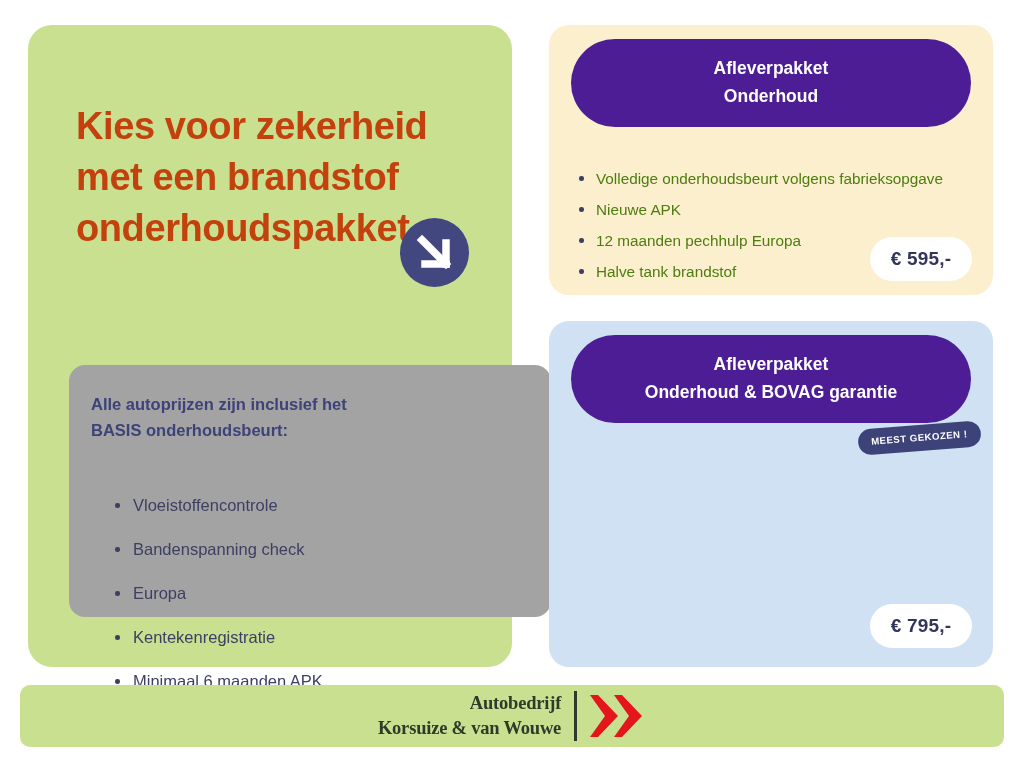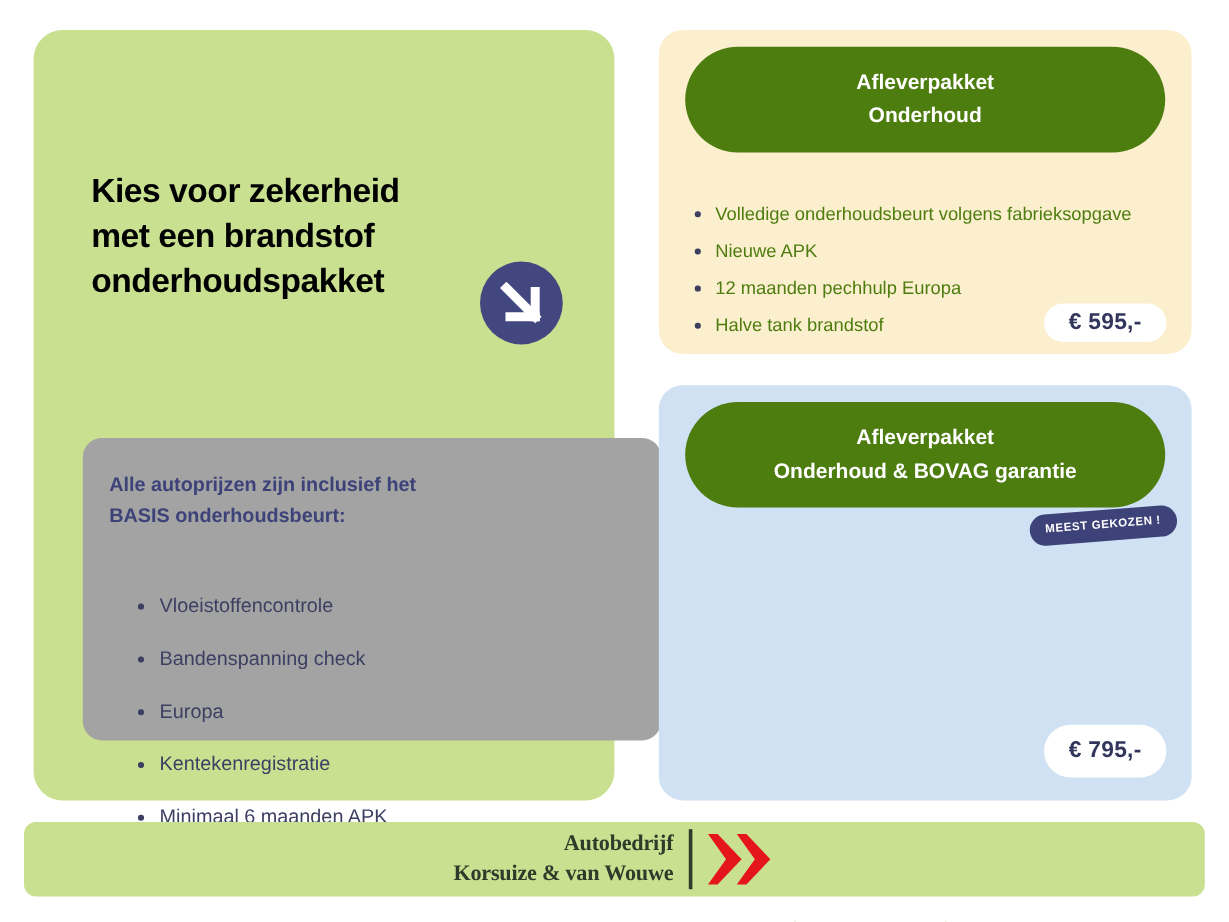--- a/index.html
+++ b/index.html
@@ -28,26 +28,25 @@
     height: 642px;
     background: #c9e090;
     border-radius: 24px;
   }
 
   .headline {
     position: absolute;
     left: 48px;
     top: 76px;
     width: 370px;
-    color: #000000;
-    font-size: 28px;
+    color: #c2410c;
+    font-size: 38px;
     font-weight: bold;
     line-height: 1.34;
     letter-spacing: -0.4px;
-    margin-top: 39px;
   }
   .headline .hl-line { display: block; }
 
   .arrow-circle {
     position: absolute;
     left: 372px;
     top: 193px;
     width: 69px;
     height: 69px;
     background: #42477f;
@@ -122,21 +121,21 @@
     width: 444px;
     height: 346px;
     background: #cfe1f2;
   }
 
   .pkg-header {
     position: absolute;
     left: 22px;
     top: 14px;
     width: 400px;
-    background: #4d7c0f;
+    background: #4c1d95;
     border-radius: 44px;
     color: #ffffff;
     text-align: center;
     font-size: 17.5px;
     font-weight: bold;
     line-height: 1.62;
     padding: 15px 14px 16px;
   }
   .pkg-header .ph-line { display: block; }
 
@@ -176,23 +175,23 @@
     color: #32355c;
     font-size: 19px;
     font-weight: bold;
     letter-spacing: 0.2px;
     display: flex;
     align-items: center;
     justify-content: center;
   }
   .yellow .price-pill {
     left: 321px;
-    top: 228px;
+    top: 212px;
     width: 102px;
-    height: 32px;
+    height: 44px;
   }
   .blue .price-pill {
     left: 321px;
     top: 283px;
     width: 102px;
     height: 44px;
   }
 
   
   .badge {

